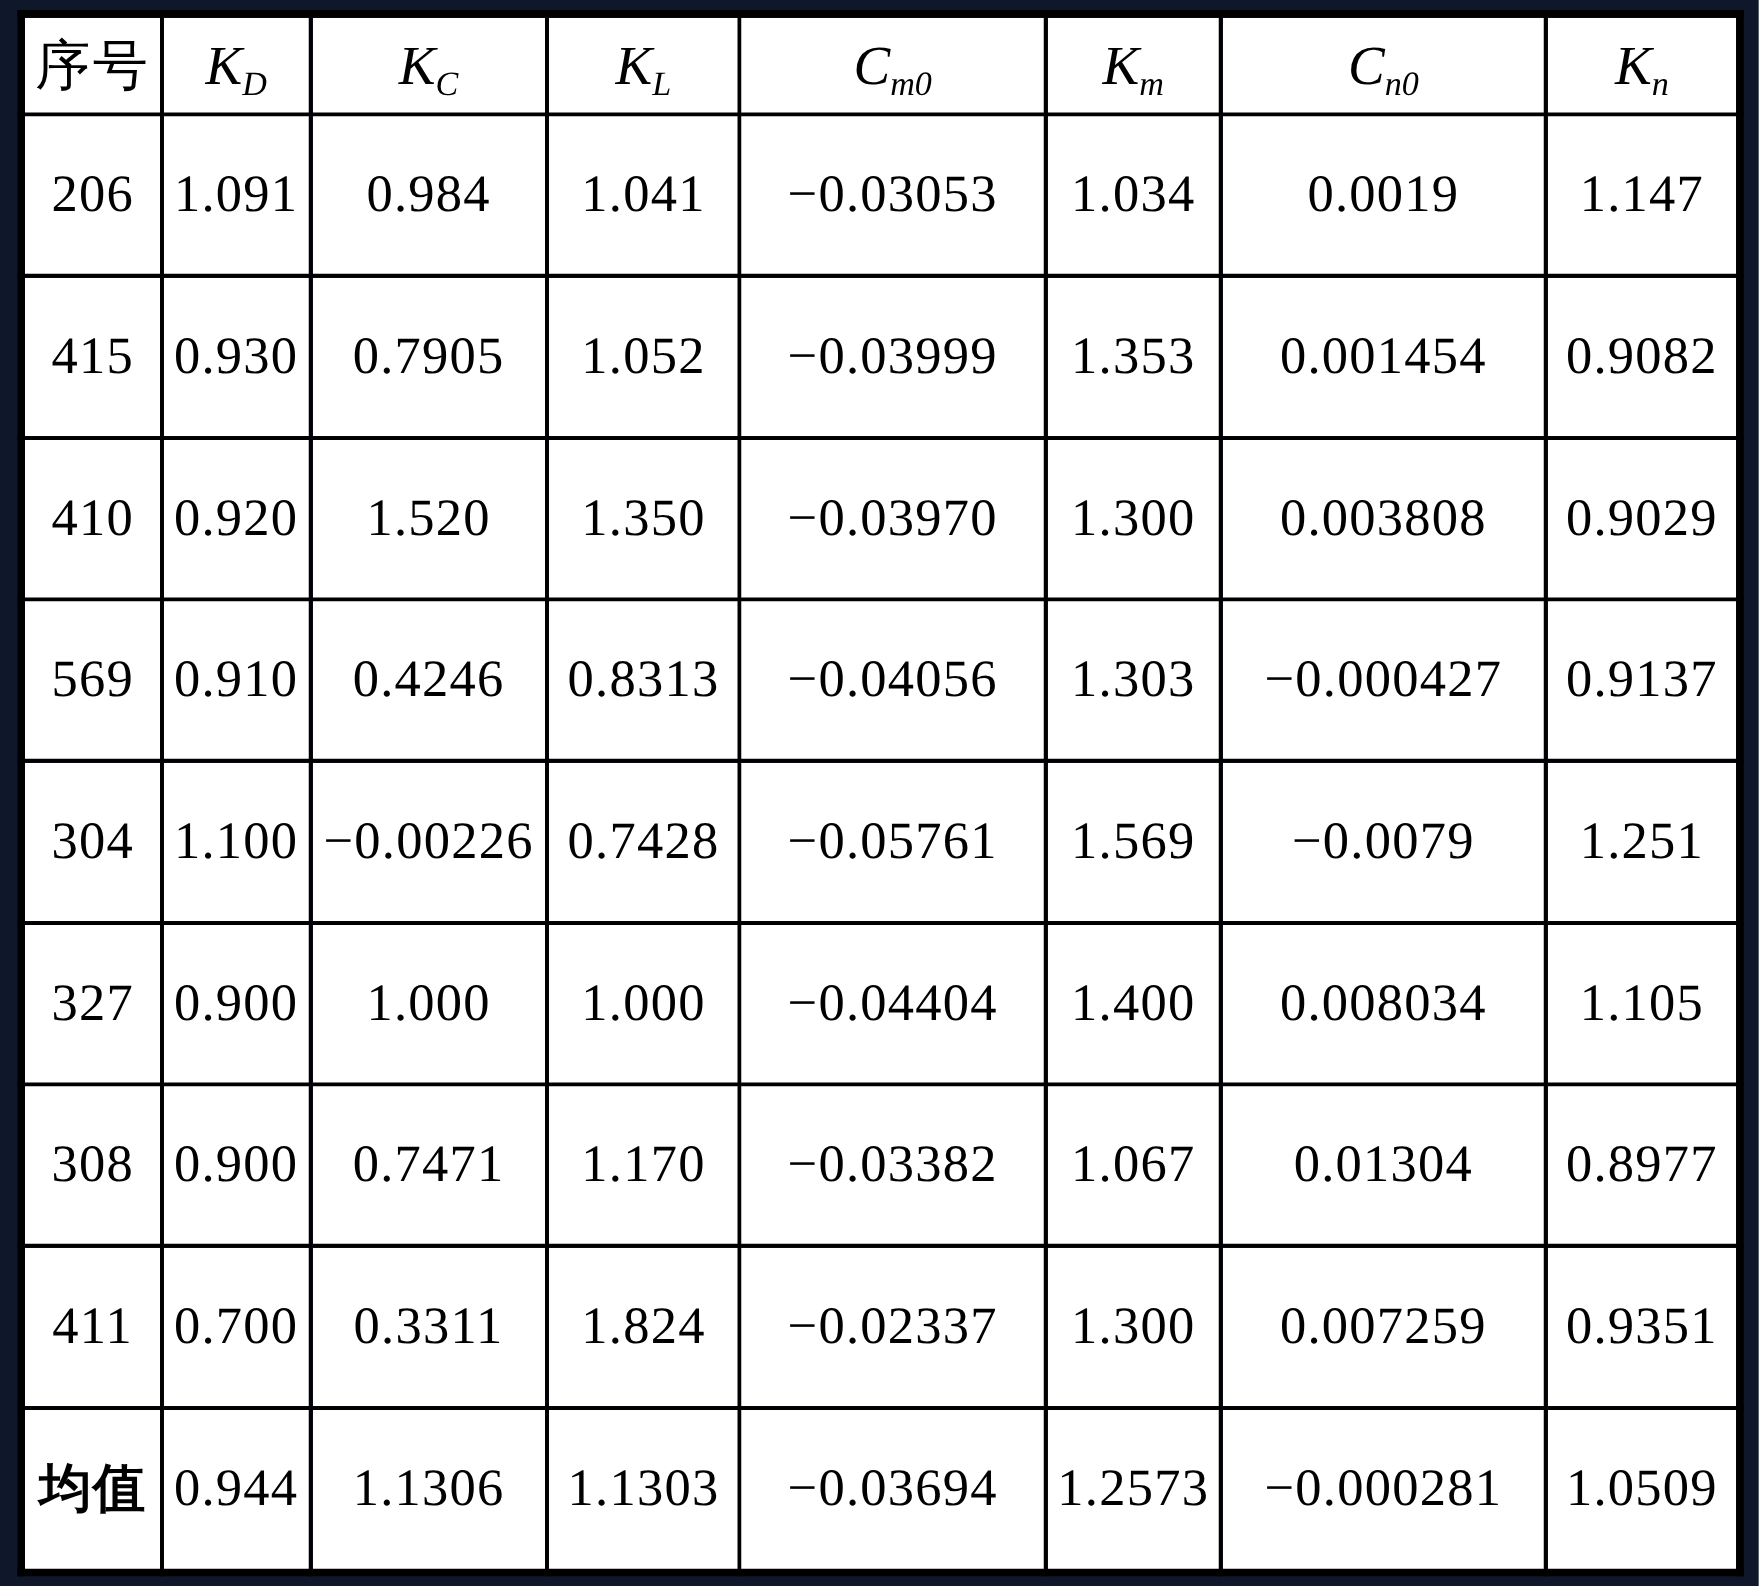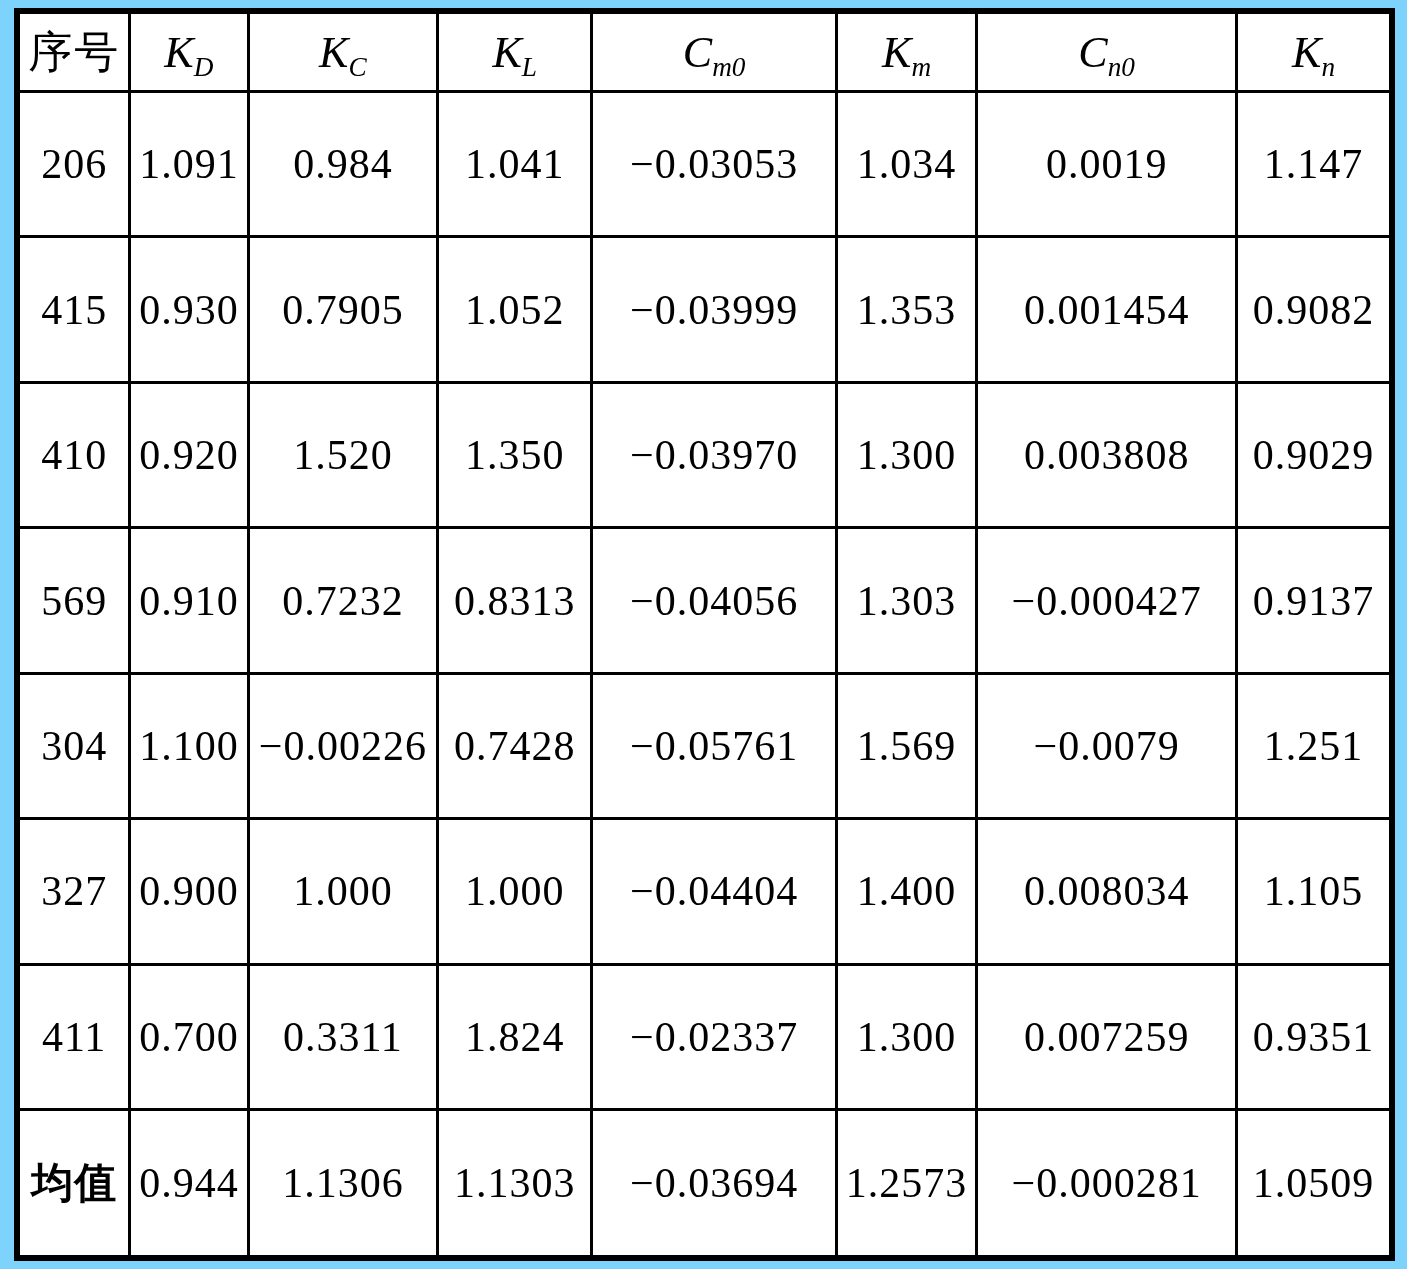--- a/index.html
+++ b/index.html
@@ -3,21 +3,21 @@
 <meta charset="utf-8">
 <style>
   html, body {
     margin: 0;
     padding: 0;
     background: #ffffff;
   }
   .page {
     width: 1407px;
     height: 1269px;
-    background: #7dd3fc;
+    background: #0f172a;
     box-sizing: border-box;
     padding: 8px 12px 8px 14px;
     font-family: "Liberation Serif", "DejaVu Serif", serif;
     color: #000000;
   }
   table.data-table {
     width: 100%;
     height: 100%;
     border-collapse: collapse;
     table-layout: fixed;
@@ -133,21 +133,21 @@
           <td>1.520</td>
           <td>1.350</td>
           <td>−0.03970</td>
           <td>1.300</td>
           <td>0.003808</td>
           <td>0.9029</td>
         </tr>
         <tr>
           <td>569</td>
           <td>0.910</td>
-          <td>0.7232</td>
+          <td>0.4246</td>
           <td>0.8313</td>
           <td>−0.04056</td>
           <td>1.303</td>
           <td>−0.000427</td>
           <td>0.9137</td>
         </tr>
         <tr>
           <td>304</td>
           <td>1.100</td>
           <td>−0.00226</td>
@@ -161,20 +161,30 @@
           <td>327</td>
           <td>0.900</td>
           <td>1.000</td>
           <td>1.000</td>
           <td>−0.04404</td>
           <td>1.400</td>
           <td>0.008034</td>
           <td>1.105</td>
         </tr>
         <tr>
+          <td>308</td>
+          <td>0.900</td>
+          <td>0.7471</td>
+          <td>1.170</td>
+          <td>−0.03382</td>
+          <td>1.067</td>
+          <td>0.01304</td>
+          <td>0.8977</td>
+        </tr>
+        <tr>
           <td>411</td>
           <td>0.700</td>
           <td>0.3311</td>
           <td>1.824</td>
           <td>−0.02337</td>
           <td>1.300</td>
           <td>0.007259</td>
           <td>0.9351</td>
         </tr>
         <tr>

